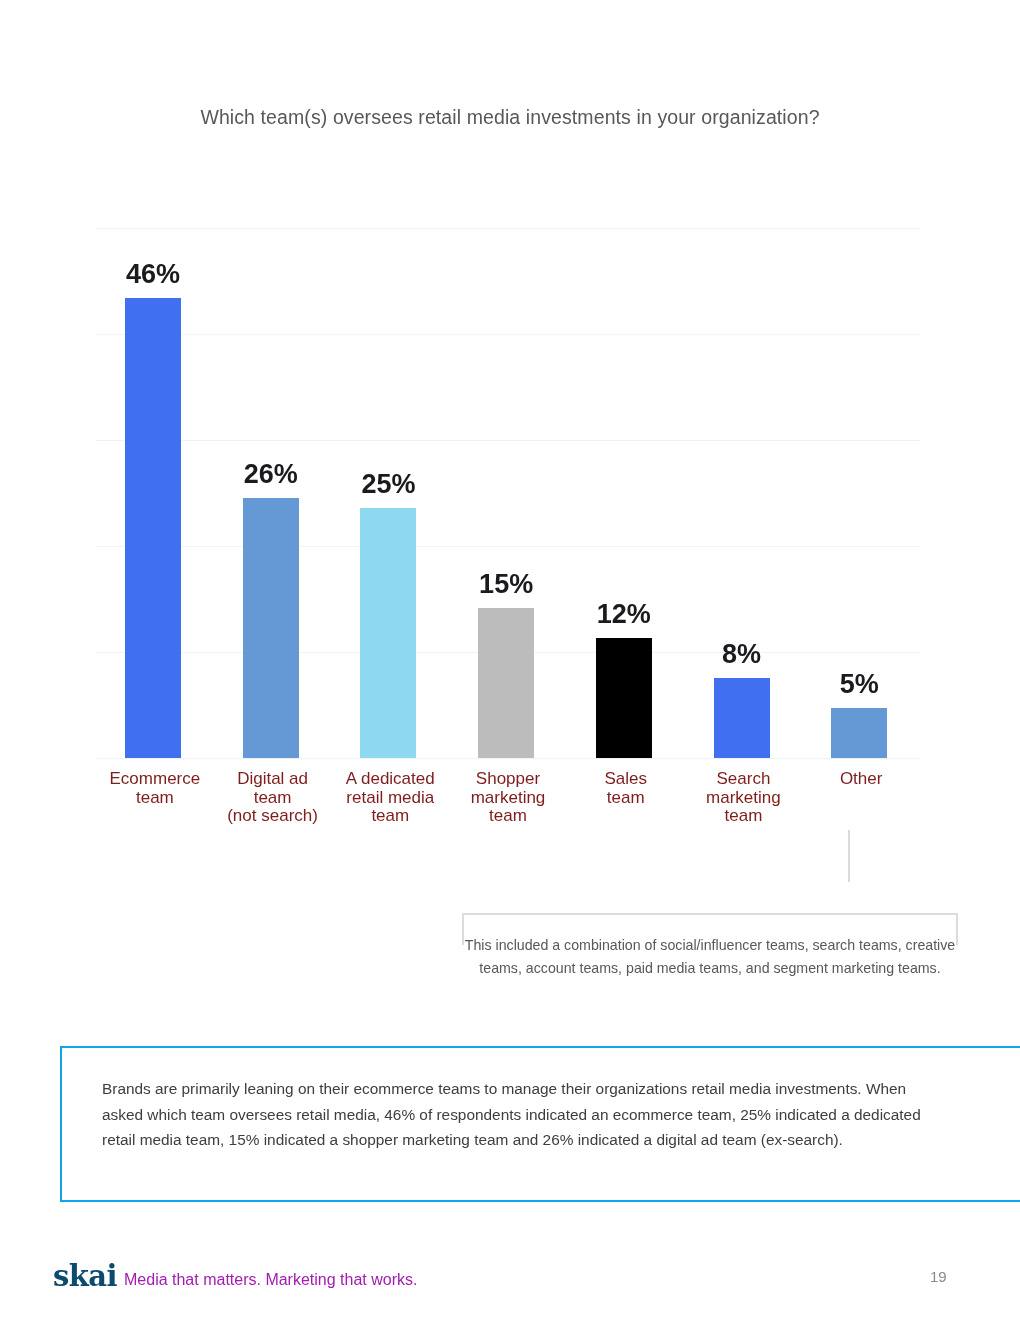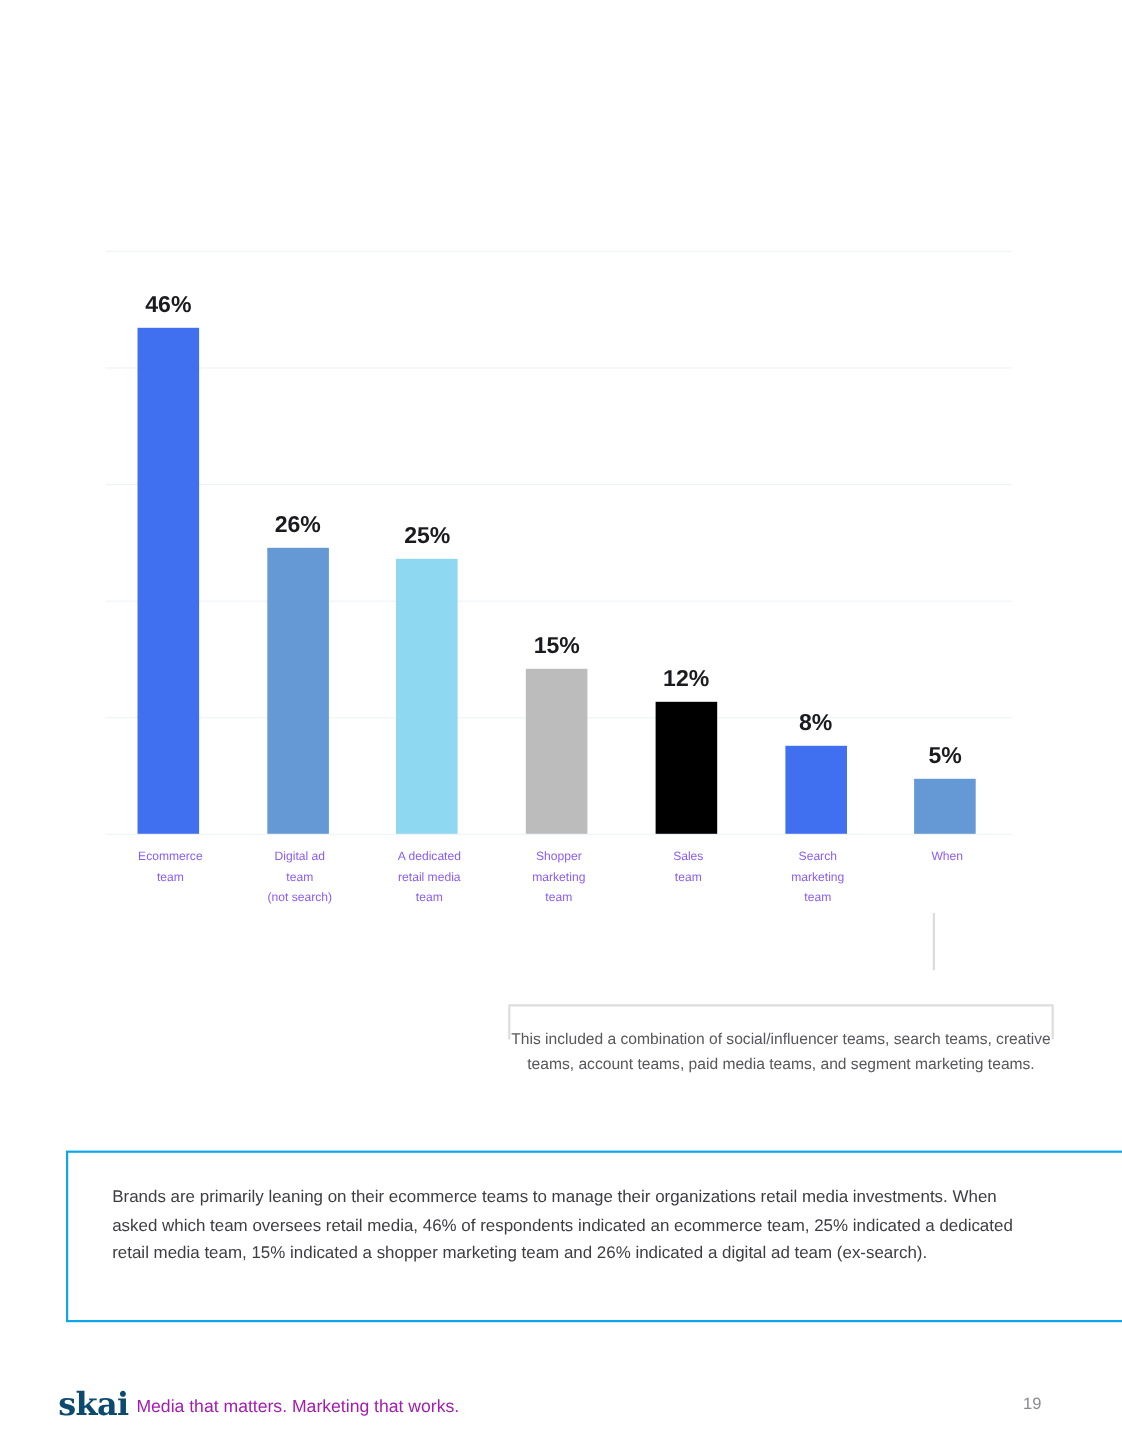--- a/index.html
+++ b/index.html
@@ -70,42 +70,42 @@
     left: 50%;
     transform: translateX(-50%);
     width: 56px;
   }
 
   .bar-value {
     position: absolute;
     left: 50%;
     transform: translateX(-50%);
     white-space: nowrap;
-    font-size: 21px;
+    font-size: 27px;
     font-weight: 700;
     color: #1b1b1f;
   }
 
   
   .xlabels {
     position: absolute;
     left: 96px;
     top: 770px;
     width: 824px;
     height: 70px;
   }
 
   .xlabel {
     position: absolute;
     top: 0;
     width: 120px;
     text-align: center;
-    font-size: 11px;
+    font-size: 17px;
     line-height: 18.5px;
-    color: #8b5cf6;
+    color: #7f1d1d;
   }
 
   
   .callout-stem {
     position: absolute;
     left: 848px;
     top: 830px;
     width: 2px;
     height: 52px;
     background: #dcdcdc;
@@ -200,20 +200,21 @@
     text-align: left;
     font-size: 15px;
     color: #8a8a8f;
   }
 </style>
 </head>
 <body>
 
 <div class="page">
 
+  <div class="chart-title">Which team(s) oversees retail media investments in your organization?</div>
 
   <div class="plot" id="plot">
       <div class="gridline" style="top: 0px;"></div>
       <div class="gridline" style="top: 106px;"></div>
       <div class="gridline" style="top: 212px;"></div>
       <div class="gridline" style="top: 318px;"></div>
       <div class="gridline" style="top: 424px;"></div>
       <div class="gridline" style="top: 530px;"></div>
     </div>
 
@@ -271,21 +272,21 @@
       <div class="xlabel" style="left: 469.714px;">
         <div>Sales</div>
         <div>team</div>
       </div>
       <div class="xlabel" style="left: 587.429px;">
         <div>Search</div>
         <div>marketing</div>
         <div>team</div>
       </div>
       <div class="xlabel" style="left: 705.143px;">
-        <div>When</div>
+        <div>Other</div>
       </div>
     </div>
 
   <div class="callout-stem"></div>
 
   <div class="callout-box">
     <div class="callout-text">This included a combination of social/influencer teams, search teams, creative teams, account teams, paid media teams, and segment marketing teams.</div>
   </div>
 
   <div class="summary-box">

